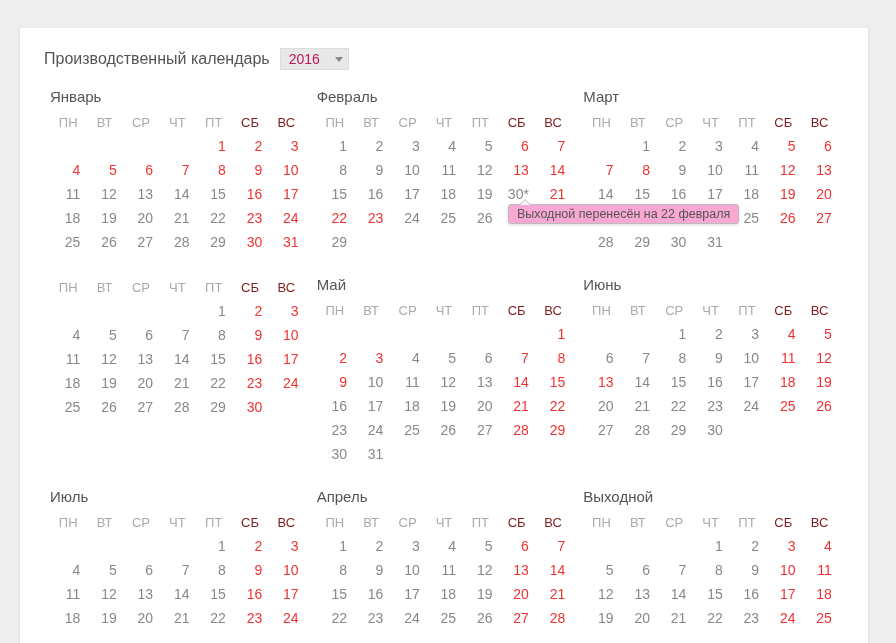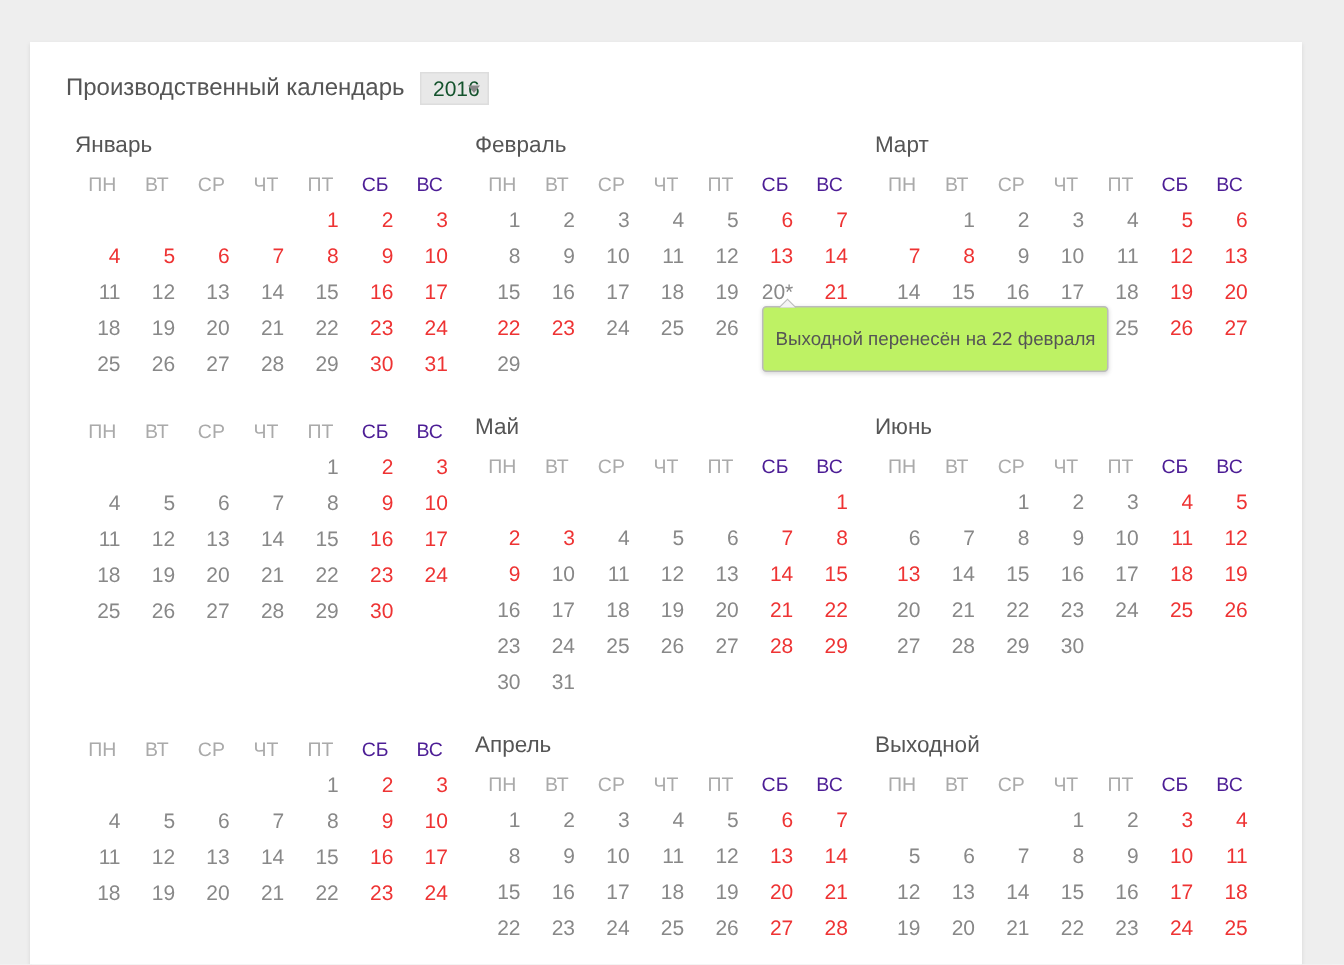--- a/index.html
+++ b/index.html
@@ -1,33 +1,33 @@
 <!DOCTYPE html>
 <html><head>
 <meta charset="utf-8">
 <style>
   html,body{margin:0;padding:0;background:#eee;font-family:Arial,Helvetica,sans-serif;font-size:14px;color:#888;}
   .page{width:888px;height:643px;overflow:hidden;position:relative;background:#eee;}
   .card{background:#fff;margin:28px 20px 0 20px;padding:20px 24px;box-shadow:0 1px 3px rgba(0,0,0,.1);}
   .header{display:flex;align-items:center;gap:10px;margin-bottom:18px;}
   .title{color:#555;font-size:16px;}
-  .year-select{background:#e8e8e8;border:1px solid #ddd;padding:2px 4px 2px 8px;font-size:14px;color:#14532d;appearance:none;position:relative;}
+  .year-select{background:#e8e8e8;border:1px solid #ddd;padding:2px 27px 2px 8px;font-size:14px;color:#be185d;appearance:none;position:relative;}
   .select-wrap{position:relative;display:inline-block;}
   .select-wrap:after{content:"";position:absolute;right:6px;top:50%;margin-top:-2px;border-left:4px solid transparent;border-right:4px solid transparent;border-top:5px solid #888;pointer-events:none;}
   .months{display:flex;flex-wrap:wrap;gap:0;}
   .month{width:33.33%;box-sizing:border-box;padding:0 6px 22px 6px;}
   .month-name{text-align:left;color:#555;font-size:15px;margin-bottom:6px;}
   table{width:100%;border-collapse:collapse;table-layout:fixed;}
   th{font-weight:normal;color:#aaa;font-size:13px;padding:4px 0;}
   td{text-align:right;padding:4px 6px;font-size:14px;color:#888;}
-  th.red{color:#4c1d95;}
+  th.red{color:#7f1d1d;}
   td.red{color:#e33;}
   td.empty{color:transparent;}
   
-  .tooltip{position:absolute;left:508px;top:204px;background:#bef264;border:1px solid #bbb;border-radius:3px;padding:14px 8px;font-size:12.5px;color:#555;box-shadow:0 1px 3px rgba(0,0,0,.15);white-space:nowrap;z-index:20;}
+  .tooltip{position:absolute;left:508px;top:204px;background:#f9a8d4;border:1px solid #bbb;border-radius:3px;padding:2px 8px;font-size:12.5px;color:#555;box-shadow:0 1px 3px rgba(0,0,0,.15);white-space:nowrap;z-index:20;}
   .tooltip:before{content:"";position:absolute;left:10px;top:-6px;border-left:6px solid transparent;border-right:6px solid transparent;border-bottom:6px solid #bbb;}
   .tooltip:after{content:"";position:absolute;left:11px;top:-5px;border-left:5px solid transparent;border-right:5px solid transparent;border-bottom:5px solid #f4f4f4;}
 </style>
 </head>
 <body>
 <div class="page">
 <div class="card">
 
 <div class="header">
   <div class="title">Производственный календарь</div>
@@ -134,21 +134,21 @@
                 <td>12</td>
                 <td class="red">13</td>
                 <td class="red">14</td>
               </tr>
               <tr>
                 <td>15</td>
                 <td>16</td>
                 <td>17</td>
                 <td>18</td>
                 <td>19</td>
-                <td>20*</td>
+                <td>30*</td>
                 <td class="red">21</td>
               </tr>
               <tr>
                 <td class="red">22</td>
                 <td class="red">23</td>
                 <td>24</td>
                 <td>25</td>
                 <td>26</td>
                 <td class="red">27</td>
                 <td class="red">28</td>
@@ -419,20 +419,21 @@
                 <td>29</td>
                 <td>30</td>
                 <td class="empty"> </td>
                 <td class="empty"> </td>
                 <td class="empty"> </td>
               </tr>
             </tbody>
           </table>
         </div>
         <div class="month">
+          <div class="month-name">Июль</div>
           <table>
             <thead>
               <tr>
                 <th>ПН</th>
                 <th>ВТ</th>
                 <th>СР</th>
                 <th>ЧТ</th>
                 <th>ПТ</th>
                 <th class="red">СБ</th>
                 <th class="red">ВС</th>

